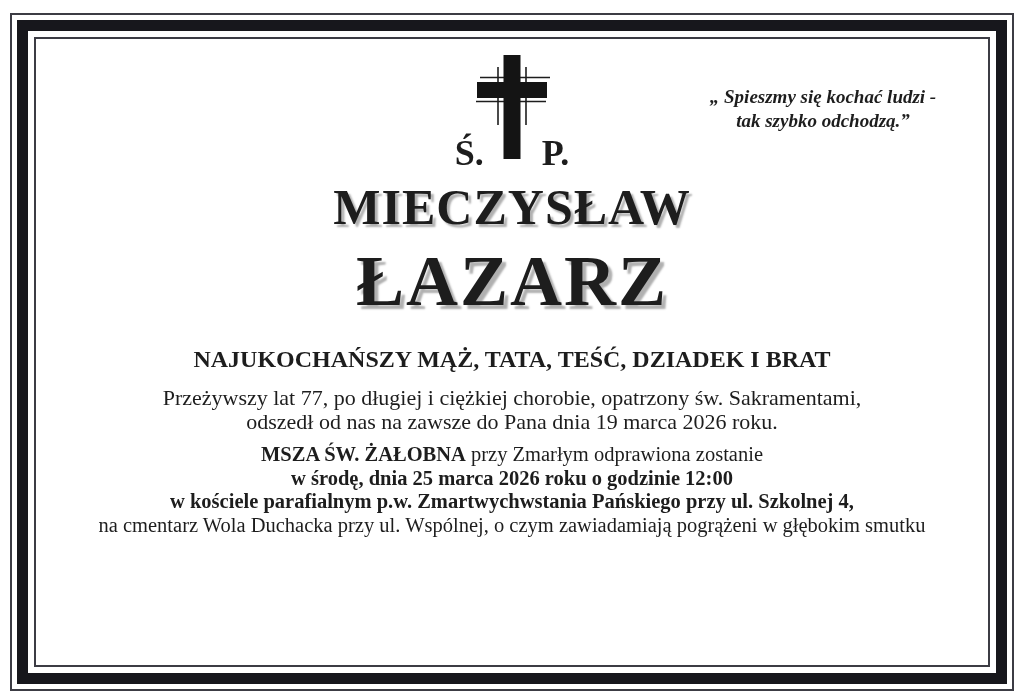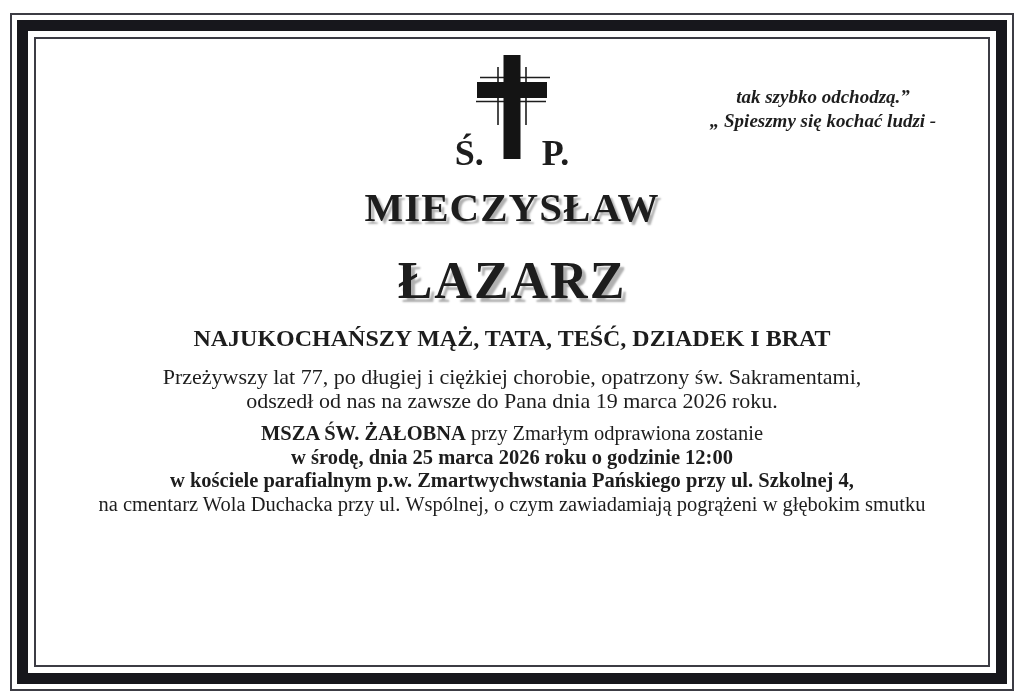--- a/index.html
+++ b/index.html
@@ -66,43 +66,43 @@
     right: 30px;
     width: 270px;
     font-size: 19px;
     font-weight: bold;
     font-style: italic;
     line-height: 24px;
     text-align: center;
   }
   .first-name {
     margin-top: 2px;
-    font-size: 41px;
+    font-size: 50px;
     font-weight: bold;
     line-height: 56px;
     letter-spacing: 1px;
     text-shadow: 3px 3px 2px #b0b0b0;
   }
   .last-name {
     margin-top: 6px;
-    font-size: 52px;
+    font-size: 72px;
     font-weight: bold;
     line-height: 80px;
     letter-spacing: 2px;
     text-shadow: 4px 4px 2px #b0b0b0;
   }
   .profession {
     margin-top: 6px;
     font-size: 23px;
     line-height: 27px;
     letter-spacing: 0.5px;
   }
   .profession-line { line-height: 27px; }
   .family-roles {
-    margin-top: 2px;
+    margin-top: 23px;
     font-size: 24px;
     font-weight: bold;
     line-height: 31px;
   }
   .passing {
     margin-top: 11px;
     font-size: 22px;
     line-height: 24px;
   }
   .ceremony {
@@ -139,22 +139,22 @@
 
                 <rect x="39.5" y="0" width="17" height="104" fill="#141414"></rect>
                 <rect x="13" y="27" width="70" height="16" fill="#141414"></rect>
               </svg>
             </div>
             <div class="sp-row">
               <span>Ś.</span>
               <span>P.</span>
             </div>
             <div class="quote">
+              <div>„ Spieszmy się kochać ludzi -</div>
               <div>tak szybko odchodzą.”</div>
-              <div>„ Spieszmy się kochać ludzi -</div>
             </div>
           </div>
 
           <div class="first-name">MIECZYSŁAW</div>
           <div class="last-name">ŁAZARZ</div>
 
 
           <div class="family-roles">NAJUKOCHAŃSZY MĄŻ, TATA, TEŚĆ, DZIADEK I BRAT</div>
 
           <div class="passing">

